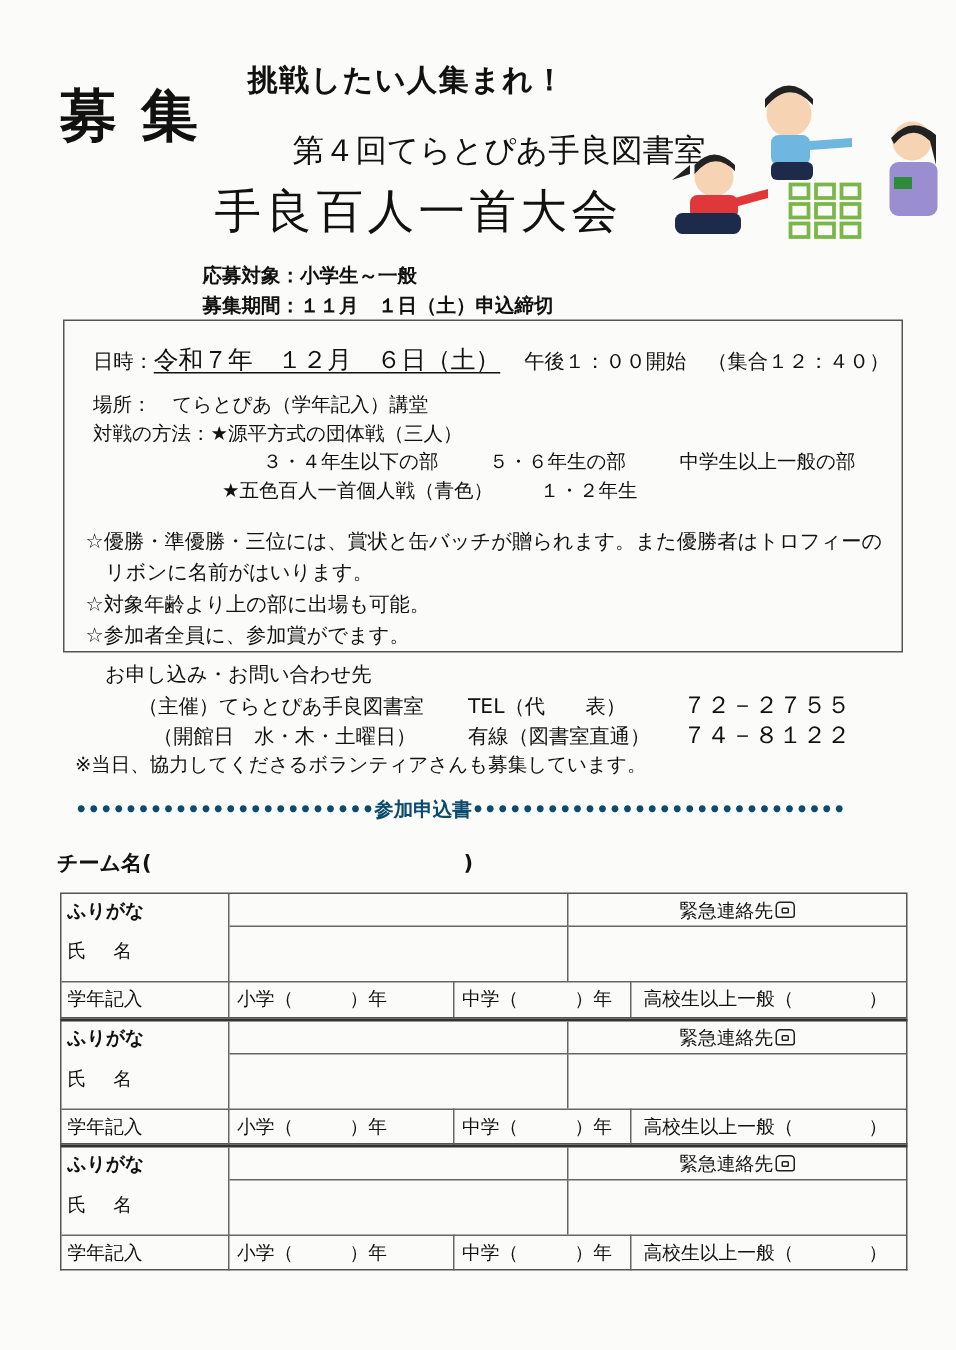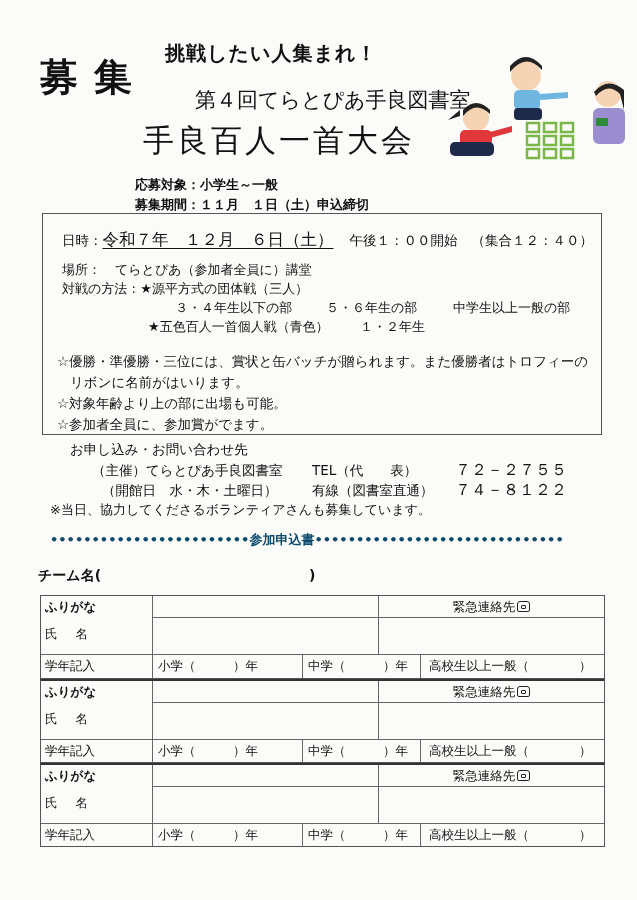--- a/index.html
+++ b/index.html
@@ -90,21 +90,21 @@
 <div class="abs target">
   <div><span>応募対象：</span><span>小学生～一般</span></div>
   <div><span>募集期間：</span><span>１１月　１日（土）申込締切</span></div>
 </div>
 
 <div class="abs infobox"></div>
 <div class="abs datetime">
   <span>日時：</span><span class="big">令和７年　１２月　６日（土）</span><span class="start">午後１：００開始</span><span class="gather">（集合１２：４０）</span>
 </div>
 <div class="abs info-line" style="left:62px; top:261px;">
-  <span>場所：</span><span style="margin-left:14px;">てらとぴあ（参加者全員に）講堂</span>
+  <span>場所：</span><span style="margin-left:14px;">てらとぴあ（学年記入）講堂</span>
 </div>
 <div class="abs info-line" style="left:62px; top:280px;">
   <span>対戦の方法：</span><span>★源平方式の団体戦（三人）</span>
 </div>
 <div class="abs info-line" style="left:175px; top:299px;">３・４年生以下の部</div>
 <div class="abs info-line" style="left:326px; top:299px;">５・６年生の部</div>
 <div class="abs info-line" style="left:453px; top:299px;">中学生以上一般の部</div>
 <div class="abs info-line" style="left:148px; top:318px;">★五色百人一首個人戦（青色）</div>
 <div class="abs info-line" style="left:360px; top:318px;">１・２年生</div>
 

